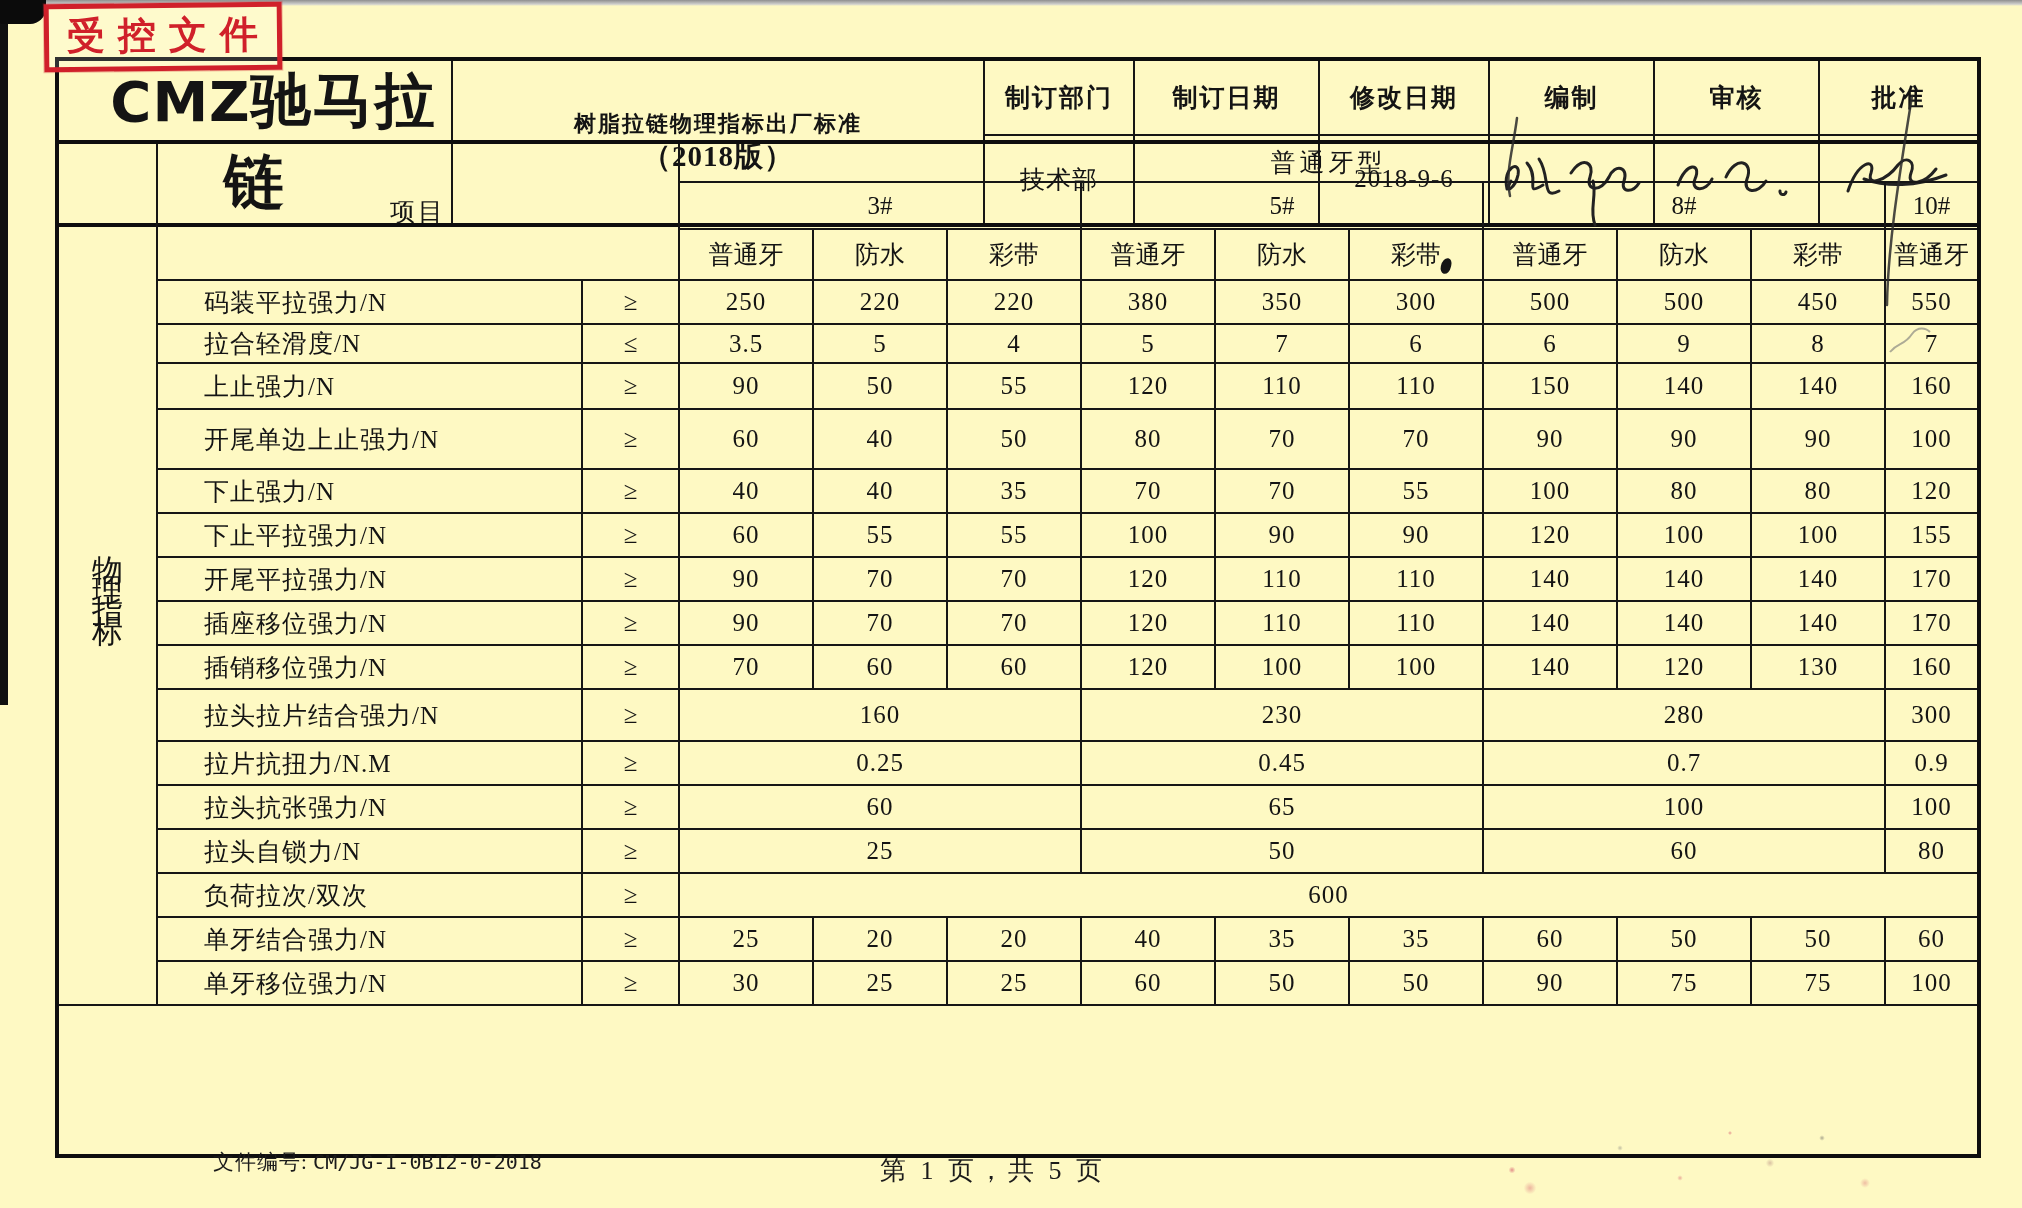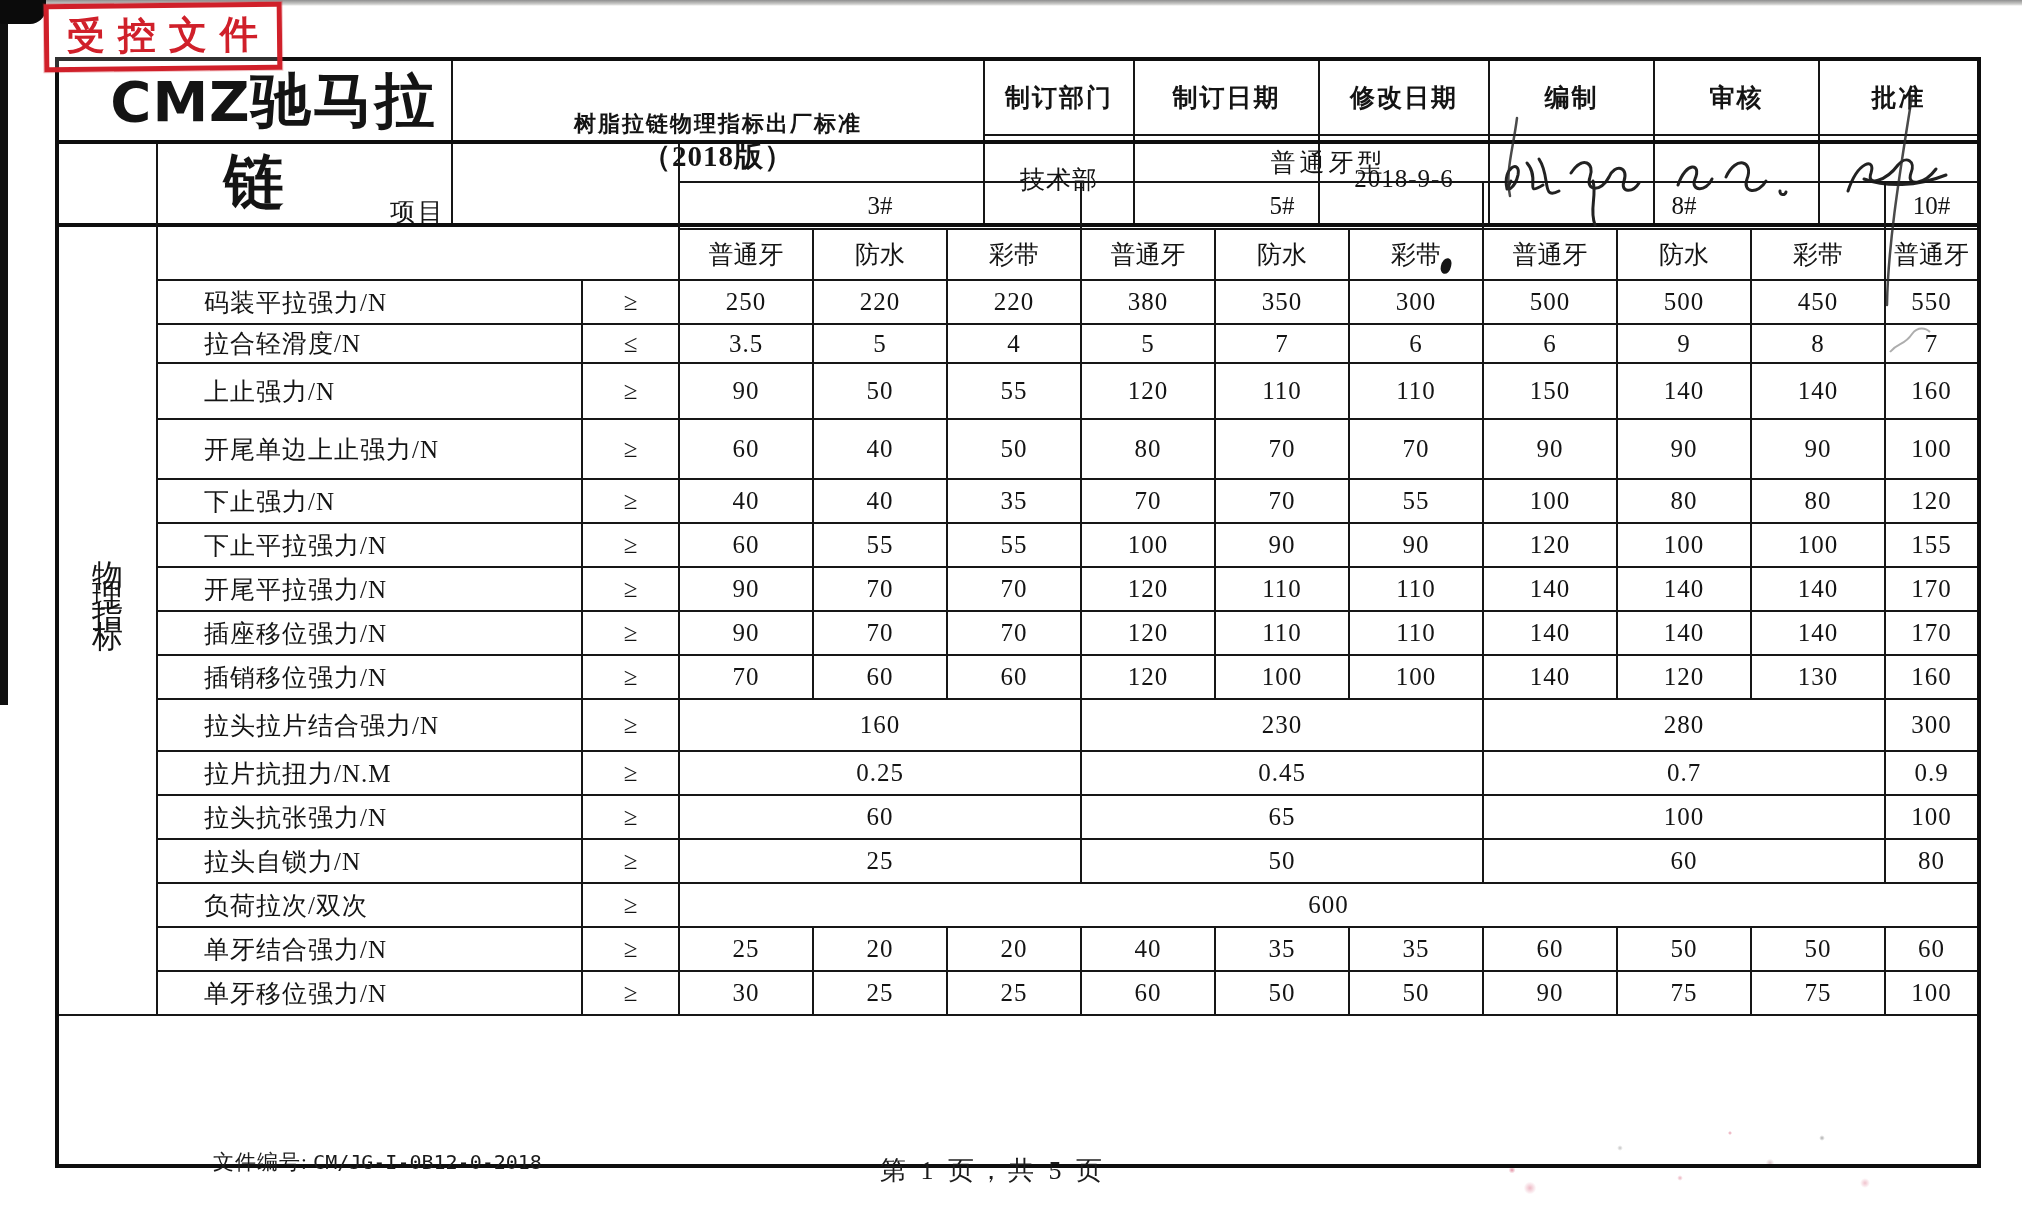--- a/index.html
+++ b/index.html
@@ -1,18 +1,18 @@
 <!DOCTYPE html>
 <html><head>
 <meta charset="utf-8">
 <style>
   html,body{margin:0;padding:0;background:#e8e8e6;}
   .page{
     position:relative;width:2022px;height:1208px;margin:0 auto;
-    background:#ffffff;overflow:hidden;color:#1b1b1b;
+    background:#fef9c3;overflow:hidden;color:#1b1b1b;
     font-family:"Liberation Serif", serif;
   }
   
   .edge-top{position:absolute;left:0;top:0;width:100%;height:6px;
     background:linear-gradient(#8f8f8f,#cfcfcd 70%,rgba(0,0,0,0));z-index:1;}
   .edge-left{position:absolute;left:0;top:0;width:8px;height:705px;background:#101010;z-index:1;}
   .corner-blob{position:absolute;left:0;top:0;width:46px;height:24px;background:#0b0b0b;
     border-radius:0 0 16px 2px;z-index:2;}
   .ink-dot{position:absolute;left:1441px;top:258px;width:10px;height:16px;background:#151515;
     border-radius:60% 40% 55% 45%;transform:rotate(12deg);z-index:4;}
@@ -206,21 +206,21 @@
           <td class="val-cell">5</td>
           <td class="val-cell">4</td>
           <td class="val-cell">5</td>
           <td class="val-cell">7</td>
           <td class="val-cell">6</td>
           <td class="val-cell">6</td>
           <td class="val-cell">9</td>
           <td class="val-cell">8</td>
           <td class="val-cell">7</td>
         </tr>
-        <tr style="height: 56px;">
+        <tr style="height: 46px;">
           <td class="item-cell">上止强力/N</td>
           <td class="op-cell">≥</td>
           <td class="val-cell">90</td>
           <td class="val-cell">50</td>
           <td class="val-cell">55</td>
           <td class="val-cell">120</td>
           <td class="val-cell">110</td>
           <td class="val-cell">110</td>
           <td class="val-cell">150</td>
           <td class="val-cell">140</td>

